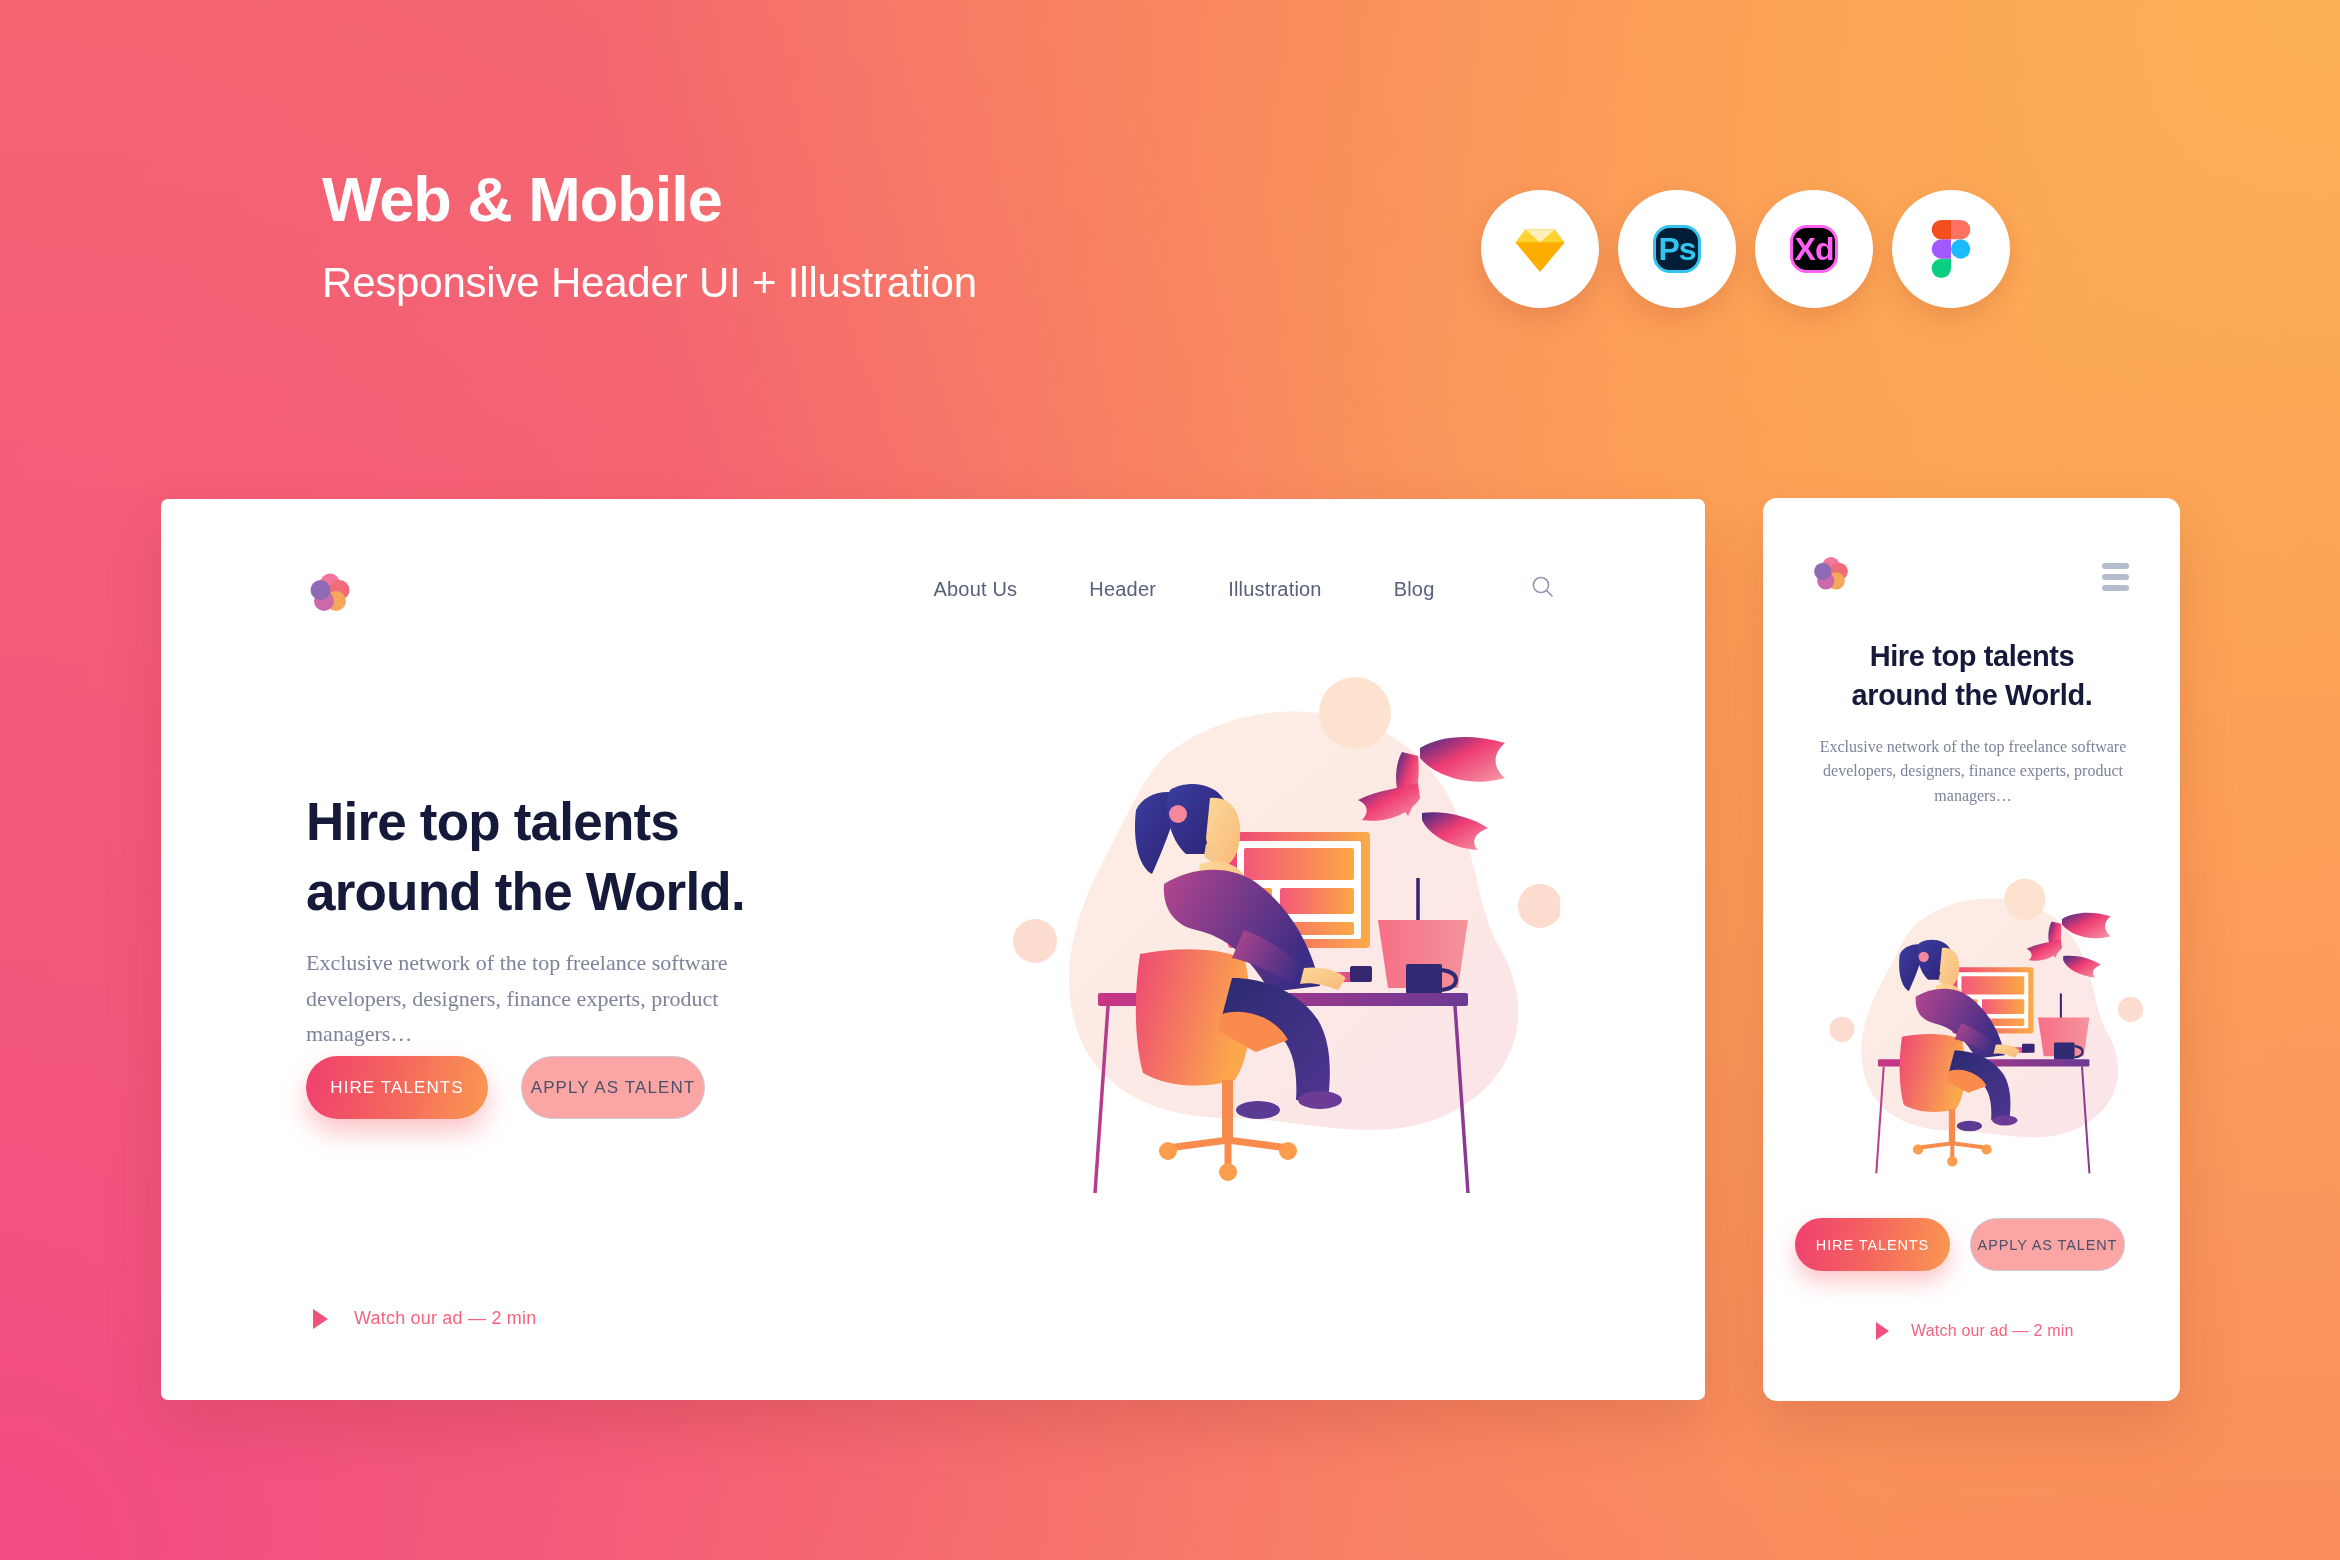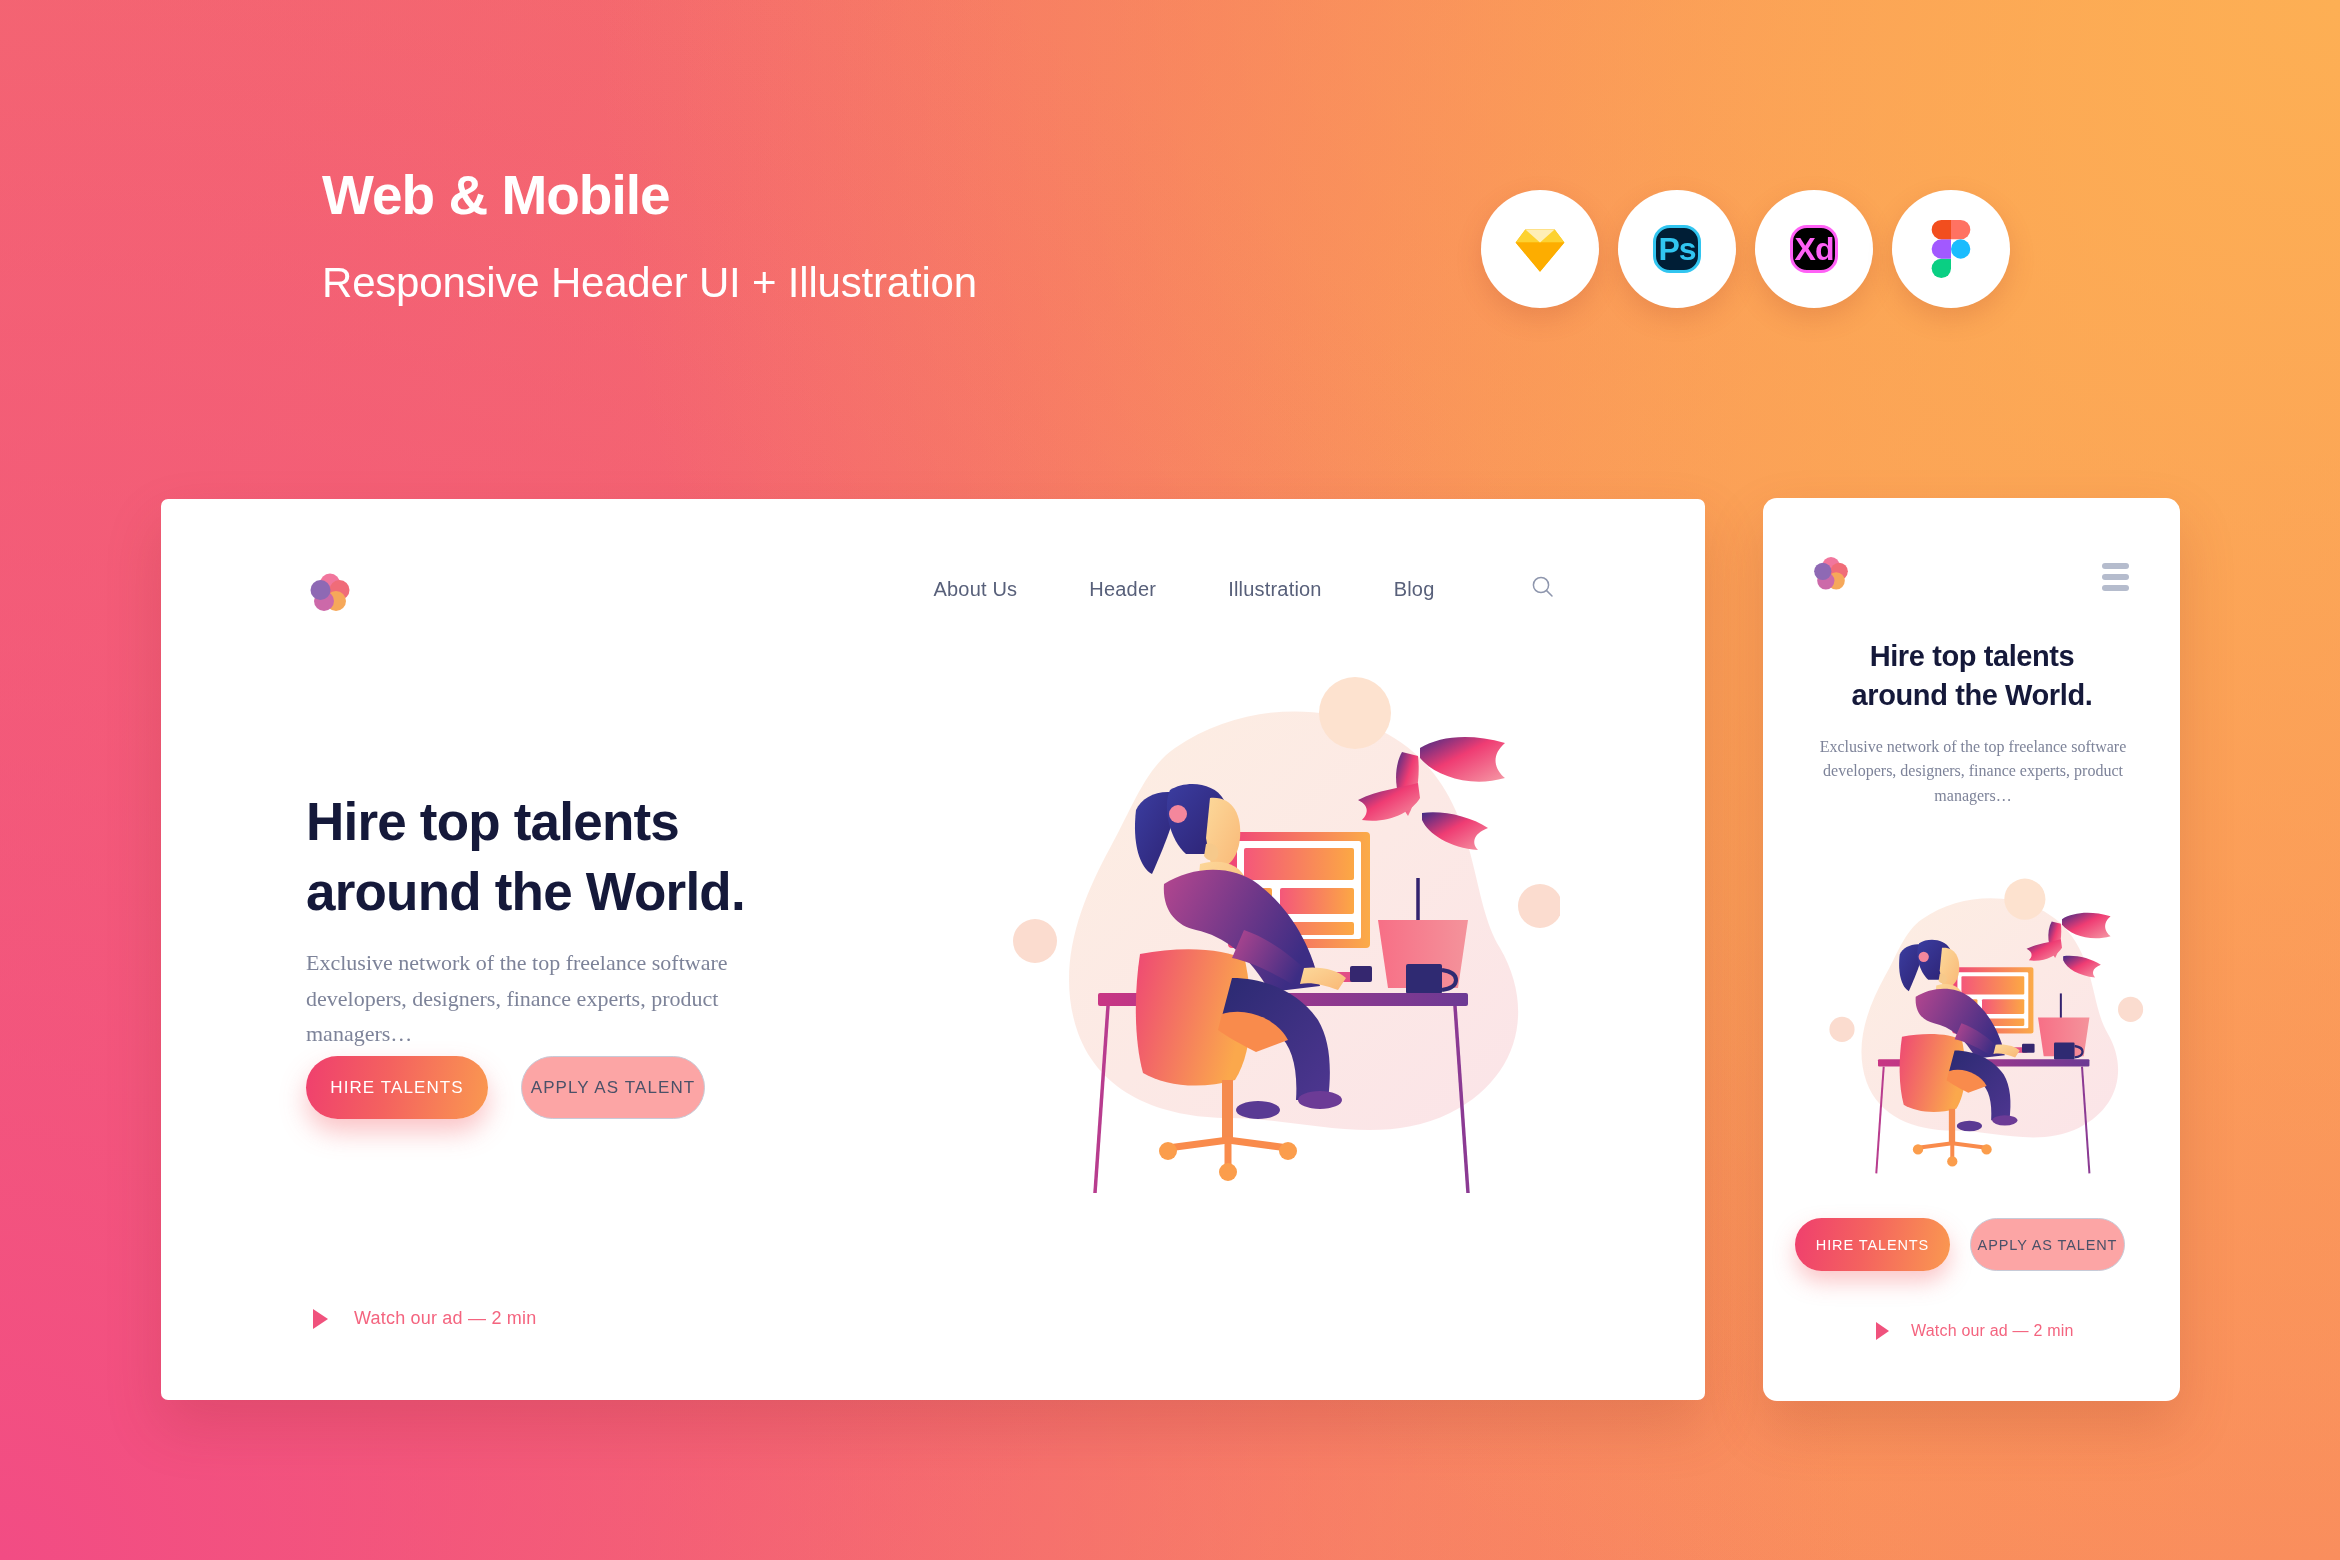--- a/index.html
+++ b/index.html
@@ -11,21 +11,21 @@
       radial-gradient(circle at 100% 0%,   rgba(253,175,84,1) 0%,  rgba(253,175,84,0) 62%),
       radial-gradient(circle at 0% 100%,   rgba(242,76,132,1) 0%,  rgba(242,76,132,0) 66%),
       radial-gradient(circle at 100% 100%, rgba(249,138,94,1) 0%,  rgba(249,138,94,0) 58%),
       radial-gradient(circle at 0% 0%,     rgba(244,104,111,1) 0%, rgba(244,104,111,0) 64%),
       linear-gradient(120deg,#f4686f 0%,#f7795f 38%,#fa9a57 70%,#f98a5e 100%);
   }
 
   
   .hdr-title {
     position:absolute; left:322px; top:168px;
-    font-size:55px; font-weight:bold; color:#ffffff;
+    font-size:63px; font-weight:bold; color:#ffffff;
     letter-spacing:-1px; line-height:1;
   }
   .hdr-sub {
     position:absolute; left:322px; top:262px;
     font-size:42px; font-weight:300; color:#ffffff;
     letter-spacing:-0.2px; line-height:1;
   }
 
   
   .app-icons { position:absolute; left:1481px; top:190px; display:flex; gap:19px; }

